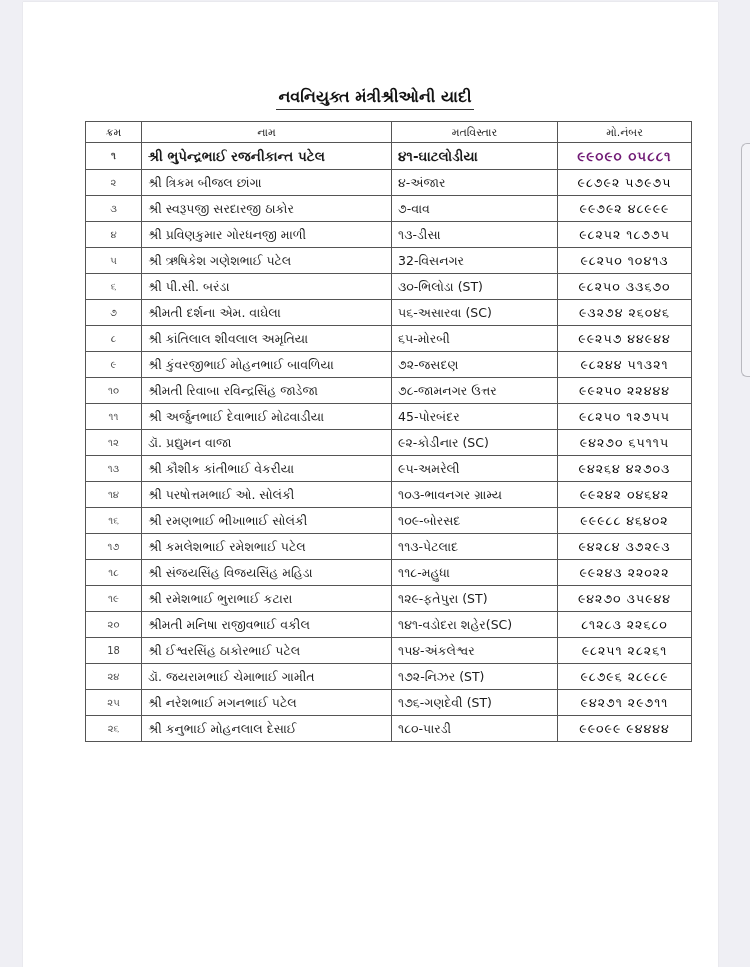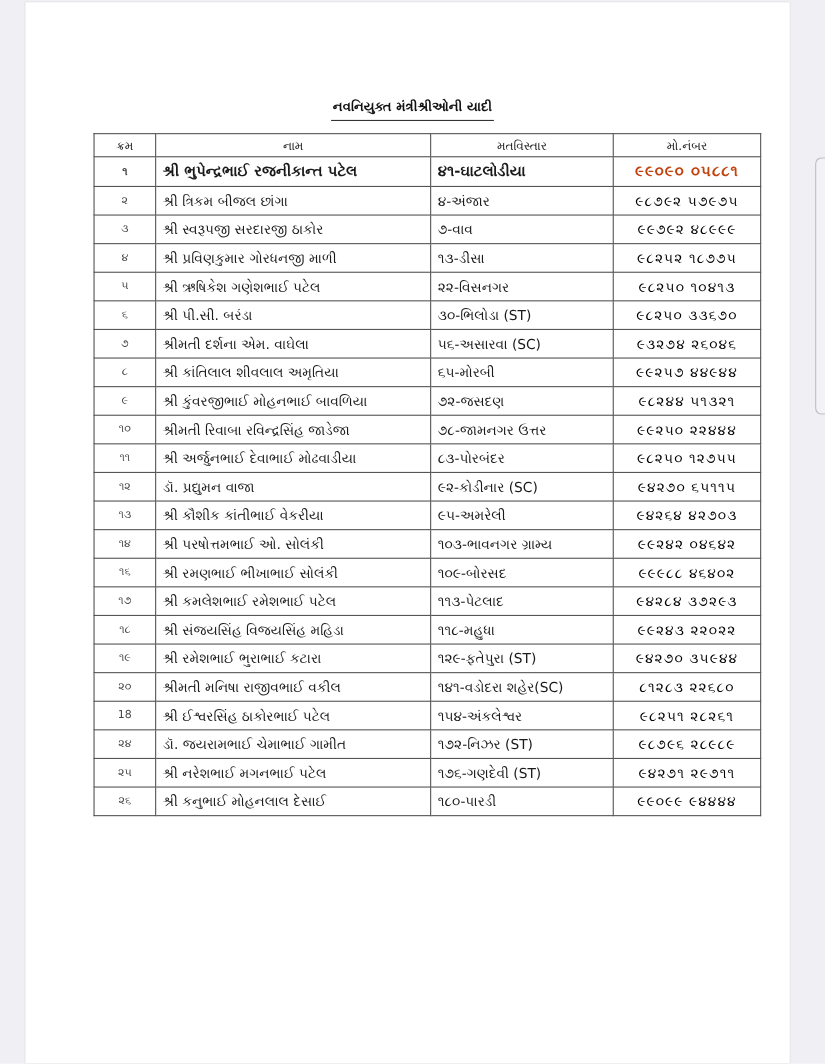--- a/index.html
+++ b/index.html
@@ -34,21 +34,21 @@
       border-radius: 6px 0 0 6px;
       background: #f3f3f7;
       box-sizing: border-box;
     }
     .title {
       position: absolute;
       left: 0;
       width: 750px;
       top: 87px;
       text-align: center;
-      font-size: 12px;
+      font-size: 16px;
       font-weight: bold;
       color: #111;
     }
     .title span {
       display: inline-block;
       border-bottom: 1.5px solid #333;
       padding: 0 2px 2px 2px;
       line-height: 20px;
     }
     table.ministers {
@@ -89,21 +89,21 @@
     td.num {
       text-align: center;
       font-size: 10px !important;
       color: #444;
     }
     td.phone {
       text-align: center;
       letter-spacing: 1px;
       color: #000000;
     }
-    tr.first td.phone { color: #c2410c; }
+    tr.first td.phone { color: #701a75; }
   </style>
 </head>
 <body>
 
 <div class="page">
 </div>
 
 <div class="side-handle"></div>
 
 <div class="title">
@@ -146,21 +146,21 @@
       </tr>
       <tr>
         <td class="num">૪</td>
         <td class="name">શ્રી પ્રવિણકુમાર ગોરધનજી માળી</td>
         <td class="const">૧૩-ડીસા</td>
         <td class="phone">૯૮૨૫૨ ૧૮૭૭૫</td>
       </tr>
       <tr>
         <td class="num">૫</td>
         <td class="name">શ્રી ઋષિકેશ ગણેશભાઈ પટેલ</td>
-        <td class="const">૨૨-વિસનગર</td>
+        <td class="const">32-વિસનગર</td>
         <td class="phone">૯૮૨૫૦ ૧૦૪૧૩</td>
       </tr>
       <tr>
         <td class="num">૬</td>
         <td class="name">શ્રી પી.સી. બરંડા</td>
         <td class="const">૩૦-ભિલોડા (ST)</td>
         <td class="phone">૯૮૨૫૦ ૩૩૬૭૦</td>
       </tr>
       <tr>
         <td class="num">૭</td>
@@ -182,21 +182,21 @@
       </tr>
       <tr>
         <td class="num">૧૦</td>
         <td class="name">શ્રીમતી રિવાબા રવિન્દ્રસિંહ જાડેજા</td>
         <td class="const">૭૮-જામનગર ઉત્તર</td>
         <td class="phone">૯૯૨૫૦ ૨૨૪૪૪</td>
       </tr>
       <tr>
         <td class="num">૧૧</td>
         <td class="name">શ્રી અર્જુનભાઈ દેવાભાઈ મોઢવાડીયા</td>
-        <td class="const">૮૩-પોરબંદર</td>
+        <td class="const">45-પોરબંદર</td>
         <td class="phone">૯૮૨૫૦ ૧૨૭૫૫</td>
       </tr>
       <tr>
         <td class="num">૧૨</td>
         <td class="name">ડૉ. પ્રદ્યુમન વાજા</td>
         <td class="const">૯૨-કોડીનાર (SC)</td>
         <td class="phone">૯૪૨૭૦ ૬૫૧૧૫</td>
       </tr>
       <tr>
         <td class="num">૧૩</td>

